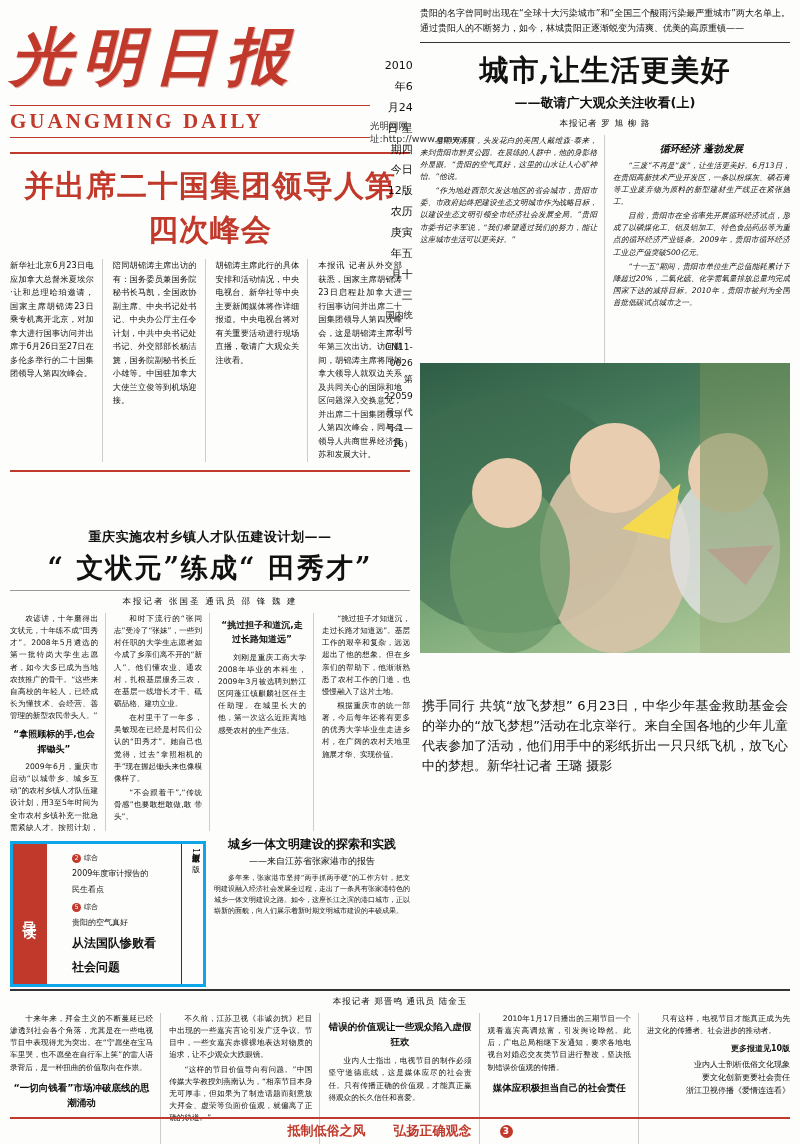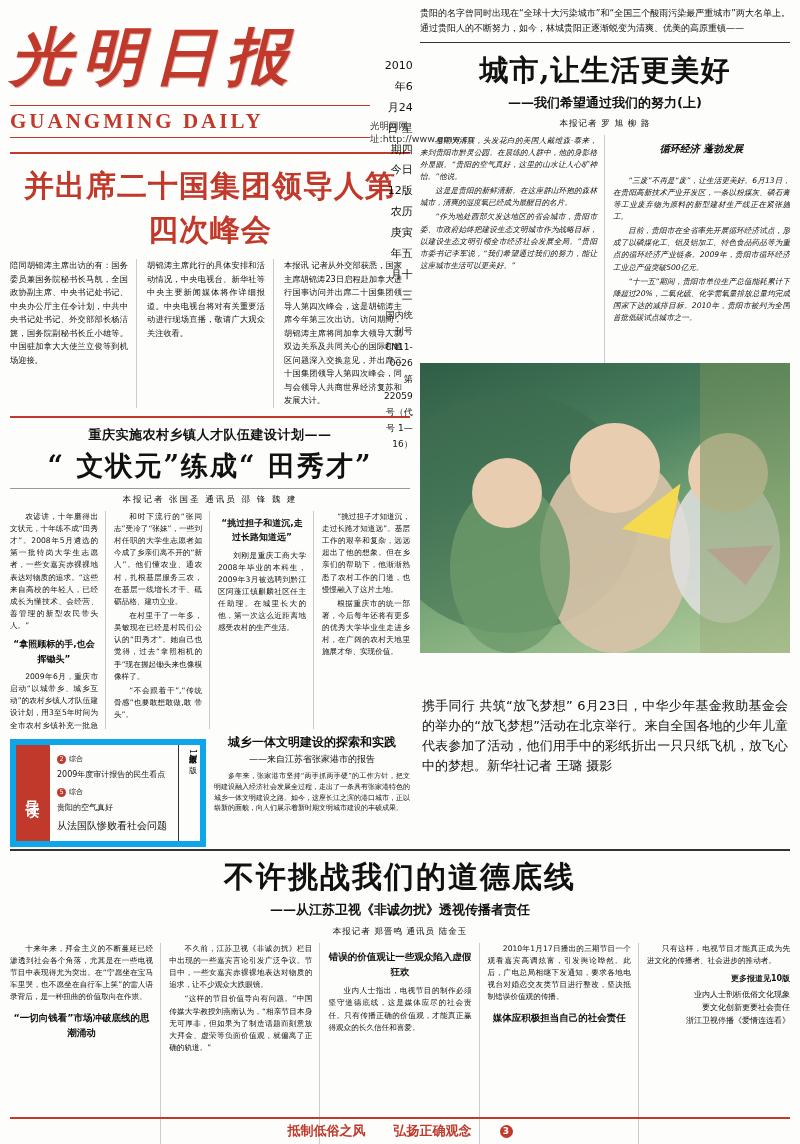--- a/index.html
+++ b/index.html
@@ -40,49 +40,49 @@
     font-size: 30px; font-weight: bold; color: #c0392b;
     text-align: center; line-height: 1.45; letter-spacing: 1px;
   }
   .lead-body { display: flex; gap: 10px; margin-top: 8px; }
   .lead-col { flex: 1; font-size: 8.2px; line-height: 1.65; text-align: justify;
               border-right: 1px solid #ccc; padding-right: 8px; }
   .lead-col:last-child { border-right: none; }
 
   
   .sub-head { text-align: center; padding: 8px 0 4px; border-bottom: 1px solid #999; }
-  .sub-head .kicker { font-size: 13px; font-weight: bold; letter-spacing: .5px; }
+  .sub-head .kicker { font-size: 13px; font-weight: bold; letter-spacing: .5px; margin-top: 48px; }
   .sub-head .big {
     font-family: "DejaVu Serif", "Liberation Serif", serif;
     font-size: 27px; font-weight: bold; margin-top: 4px; letter-spacing: 2px;
   }
   .byline { font-size: 8.5px; text-align: center; margin: 5px 0; letter-spacing: 2px; }
 
   
   .cols { display: flex; gap: 8px; }
   .col { font-size: 7.6px; line-height: 1.6; text-align: justify; }
   .col p { text-indent: 2em; margin-bottom: 2px; }
-  .col .sect { font-weight: bold; text-align: center; font-size: 10px; margin: 6px 0 18px; }
+  .col .sect { font-weight: bold; text-align: center; font-size: 10px; margin: 6px 0 3px; }
   .vrule { border-right: 1px solid #ccc; padding-right: 7px; }
 
   
   .photo { position: relative; width: 100%; height: 300px; overflow: hidden;
            background: linear-gradient(160deg,#2f5d46 0%, #4a7f5e 35%, #7aa878 60%, #b8cfa0 100%); }
   .blob { position: absolute; border-radius: 50%; }
 
   
   .bottom-title { text-align: center; padding: 6px 0 2px; }
   .bottom-title .big {
     font-family: "DejaVu Serif", "Liberation Serif", serif;
     font-size: 30px; font-weight: bold; letter-spacing: 2px;
   }
   .bottom-title .deck { font-size: 13px; font-weight: bold; margin-top: 3px; }
 
   
-  .guide { display: flex; border: 6px solid #0ea5e9; margin-top: 6px; }
+  .guide { display: flex; border: 3px solid #0ea5e9; margin-top: 6px; gap: 18px; }
   .guide-label {
     width: 34px; background: #c0392b; color: #fff; font-weight: bold;
     font-size: 14px; writing-mode: vertical-rl; text-align: center;
     display: flex; align-items: center; justify-content: center; letter-spacing: 4px;
   }
   .guide-list { flex: 1; padding: 5px 7px; font-size: 8.5px; line-height: 2.0; }
   .guide-list li { list-style: none; }
   .dot { display: inline-block; width: 9px; height: 9px; border-radius: 50%;
          background: #c0392b; color: #fff; font-size: 6.5px; text-align: center;
          line-height: 9px; margin-right: 3px; }
@@ -122,35 +122,36 @@
           <div class="serial">国内统一刊号  CN11-0026   第 22059号（代号 1—16）</div>
           <div class="site-line">
             <span>光明网网址:</span><span>http://www.gmw.cn</span>
           </div>
         </div>
       </div>
 
       <div class="lead">
         <h1>并出席二十国集团领导人第四次峰会</h1>
         <div class="lead-body">
+          <div class="lead-col">新华社北京6月23日电  应加拿大总督米夏埃尔·让和总理哈珀邀请，国家主席胡锦涛23日乘专机离开北京，对加拿大进行国事访问并出席于6月26日至27日在多伦多举行的二十国集团领导人第四次峰会。</div>
           <div class="lead-col">陪同胡锦涛主席出访的有：国务委员兼国务院秘书长马凯，全国政协副主席、中央书记处书记、中央办公厅主任令计划，中共中央书记处书记、外交部部长杨洁篪，国务院副秘书长丘小雄等。中国驻加拿大大使兰立俊等到机场迎接。</div>
           <div class="lead-col">胡锦涛主席此行的具体安排和活动情况，中央电视台、新华社等中央主要新闻媒体将作详细报道。中央电视台将对有关重要活动进行现场直播，敬请广大观众关注收看。</div>
           <div class="lead-col">本报讯  记者从外交部获悉，国家主席胡锦涛23日启程赴加拿大进行国事访问并出席二十国集团领导人第四次峰会，这是胡锦涛主席今年第三次出访。访问期间，胡锦涛主席将同加拿大领导人就双边关系及共同关心的国际和地区问题深入交换意见，并出席二十国集团领导人第四次峰会，同与会领导人共商世界经济复苏和发展大计。</div>
         </div>
       </div>
 
       <div class="sub-head">
         <div class="kicker">重庆实施农村乡镇人才队伍建设计划——</div>
         <div class="big">“ 文状元”练成“ 田秀才”</div>
       </div>
       <div class="byline">本报记者  张国圣  通讯员  邵  锋  魏  建</div>
 
       <div class="cols" style="height:218px; overflow:hidden;">
         <div class="col vrule" style="flex:1">
-          <p>农谚讲，十年磨得出文状元，十年练不成“田秀才”。2008年5月遴选的第一批特岗大学生志愿者，一些女嘉宾赤裸裸地表达对物质的追求。“这些来自高校的年轻人，已经成长为懂技术、会经营、善管理的新型农民带头人。”</p>
+          <p>农谚讲，十年磨得出文状元，十年练不成“田秀才”。2008年5月遴选的第一批特岗大学生志愿者，如今大多已成为当地农技推广的骨干。“这些来自高校的年轻人，已经成长为懂技术、会经营、善管理的新型农民带头人。”</p>
           <p style="text-indent:0;text-align:center;font-weight:bold;font-size:9px;margin:5px 0;">“拿照顾标的手,也会挥锄头”</p>
           <p>2009年6月，重庆市启动“以城带乡、城乡互动”的农村乡镇人才队伍建设计划，用3至5年时间为全市农村乡镇补充一批急需紧缺人才。按照计划，重庆市每年选派一批优秀高校毕业生到乡镇事业单位工作，同时引导鼓励高校毕业生到基层就业创业。</p>
         </div>
         <div class="col vrule" style="flex:1">
           <p>和时下流行的“张同志”受冷了“张妹”，一些到村任职的大学生志愿者如今成了乡亲们离不开的“新人”。他们懂农业、通农村，扎根基层服务三农，在基层一线增长才干、砥砺品格、建功立业。</p>
           <p>在村里干了一年多，吴敏现在已经是村民们公认的“田秀才”。她自己也觉得，过去“拿照相机的手”现在握起锄头来也像模像样了。</p>
           <p>“不会跟着干”,“传统骨感”也要敢想敢做,敢 带头”。</p>
         </div>
         <div class="col vrule" style="flex:1">
           <p style="text-indent:0;text-align:center;font-weight:bold;font-size:9px;margin:5px 0;">“挑过担子和道沉,走过长路知道远”</p>
@@ -168,43 +169,42 @@
           <ul class="guide-list">
             <li>
               <span class="dot">2</span><span style="font-size:7px;">综合</span>
               <div style="font-size:8px;">2009年度审计报告的民生看点</div>
             </li>
             <li>
               <span class="dot">5</span><span style="font-size:7px;">综合</span>
               <div style="font-size:8px;">贵阳的空气真好</div>
             </li>
             <li>
-              <div style="font-size:10px;">从法国队惨败看社会问题</div>
+              <div style="font-size:12px;font-weight:bold;">从法国队惨败看社会问题</div>
             </li>
           </ul>
           <div class="guide-side">本报今日出版12版</div>
         </div>
         <div style="flex:1;">
           <div style="font-size:12px;font-weight:bold;text-align:center;line-height:1.5;">城乡一体文明建设的探索和实践</div>
           <div style="font-size:9px;text-align:center;margin-top:2px;">——来自江苏省张家港市的报告</div>
           <div class="tiny" style="margin-top:5px;text-indent:2em;text-align:justify;">多年来，张家港市坚持“两手抓两手硬”的工作方针，把文明建设融入经济社会发展全过程，走出了一条具有张家港特色的城乡一体文明建设之路。如今，这座长江之滨的港口城市，正以崭新的面貌，向人们展示着新时期文明城市建设的丰硕成果。</div>
         </div>
       </div>
     </div>
 
     <div style="flex:1;">
       <div class="pre" style="font-size:9px;line-height:1.7;text-align:justify;border-bottom:1px solid #333;padding-bottom:5px;">贵阳的名字曾同时出现在“全球十大污染城市”和“全国三个酸雨污染最严重城市”两大名单上。通过贵阳人的不断努力，如今，林城贵阳正逐渐蜕变为清爽、优美的高原重镇——</div>
       <h2 style="font-family:'DejaVu Serif',serif;font-size:29px;font-weight:bold;text-align:center;margin:8px 0 3px;letter-spacing:1px;">城市,让生活更美好</h2>
-      <div style="font-size:13px;text-align:center;font-weight:bold;">——我们希望通过我们的努力(上)</div>
+      <div style="font-size:13px;text-align:center;font-weight:bold;">——敬请广大观众关注收看(上)</div>
       <div style="font-size:8.5px;text-align:center;margin:6px 0 5px;letter-spacing:1px;">本报记者  罗  旭  柳  路</div>
 
       <div class="cols" style="height:228px;overflow:hidden;font-style:italic;">
         <div class="col vrule" style="flex:1">
           <p>星期天清晨，头发花白的美国人戴维森·泰来，来到贵阳市黔灵公园。在晨练的人群中，他的身影格外显眼。“贵阳的空气真好，这里的山水让人心旷神怡。”他说。</p>
-          <p>这是是贵阳的新鲜清新。在这座群山环抱的森林城市，清爽的湿度氧已经成为最醒目的名片。</p>
           <p>“作为地处西部欠发达地区的省会城市，贵阳市委、市政府始终把建设生态文明城市作为战略目标，以建设生态文明引领全市经济社会发展全局。”贵阳市委书记李军说，“我们希望通过我们的努力，能让这座城市生活可以更美好。”</p>
 
         </div>
         <div class="col" style="flex:1">
           <div class="sect">循环经济  蓬勃发展</div>
           <p>“三废”不再是“废”，让生活更美好。6月13日，在贵阳高新技术产业开发区，一条以粉煤灰、磷石膏等工业废弃物为原料的新型建材生产线正在紧张施工。</p>
           <p>目前，贵阳市在全省率先开展循环经济试点，形成了以磷煤化工、铝及铝加工、特色食品药品等为重点的循环经济产业链条。2009年，贵阳市循环经济工业总产值突破500亿元。</p>
           <p>“十一五”期间，贵阳市单位生产总值能耗累计下降超过20%，二氧化硫、化学需氧量排放总量均完成国家下达的减排目标。2010年，贵阳市被列为全国首批低碳试点城市之一。</p>
 
         </div>
@@ -220,24 +220,20 @@
         <div style="position:absolute;left:285px;top:175px;width:65px;height:45px;background:#f2a0b8;transform:rotate(12deg);clip-path:polygon(0 40%,100% 0,70% 100%);"></div>
         <div class="blob" style="width:120px;height:170px;left:30px;top:120px;background:#6d9a6a;opacity:.8;"></div>
         <div class="blob" style="width:70px;height:70px;left:52px;top:95px;background:#e8cdb0;"></div>
         <div style="position:absolute;right:0;top:0;width:90px;height:290px;background:linear-gradient(180deg,#6f8c5a,#9db07f);opacity:.6;"></div>
       </div>
       <div class="cap" style="font-size:13px;line-height:1.55;padding:16px 2px;text-align:justify;margin-top:27px;">携手同行 共筑“放飞梦想”   6月23日，中华少年基金救助基金会的举办的“放飞梦想”活动在北京举行。来自全国各地的少年儿童代表参加了活动，他们用手中的彩纸折出一只只纸飞机，放飞心中的梦想。新华社记者  王璐  摄影</div>
     </div>
   </div>
 
   <div style="border-top:2px solid #333; margin-top:2px;">
-    <div class="bottom-title">
-      <div class="big">不许挑战我们的道德底线</div>
-      <div class="deck">——从江苏卫视《非诚勿扰》透视传播者责任</div>
-    </div>
     <div style="font-size:8.5px;text-align:center;margin:5px 0 5px;letter-spacing:1px;">本报记者  郑晋鸣  通讯员  陆金玉</div>
 
     <div class="cols" style="height:268px;overflow:hidden;">
       <div class="col vrule" style="flex:1">
         <p>十来年来，拜金主义的不断蔓延已经渗透到社会各个角落，尤其是在一些电视节目中表现得尤为突出。在“宁愿坐在宝马车里哭，也不愿坐在自行车上笑”的雷人语录背后，是一种扭曲的价值取向在作祟。</p>
         <p style="text-indent:0;text-align:center;font-weight:bold;font-size:9.5px;margin:6px 0;">“一切向钱看”市场冲破底线的思潮涌动</p>
 
       </div>
       <div class="col vrule" style="flex:1">
         <p>不久前，江苏卫视《非诚勿扰》栏目中出现的一些嘉宾言论引发广泛争议。节目中，一些女嘉宾赤裸裸地表达对物质的追求，让不少观众大跌眼镜。</p>

